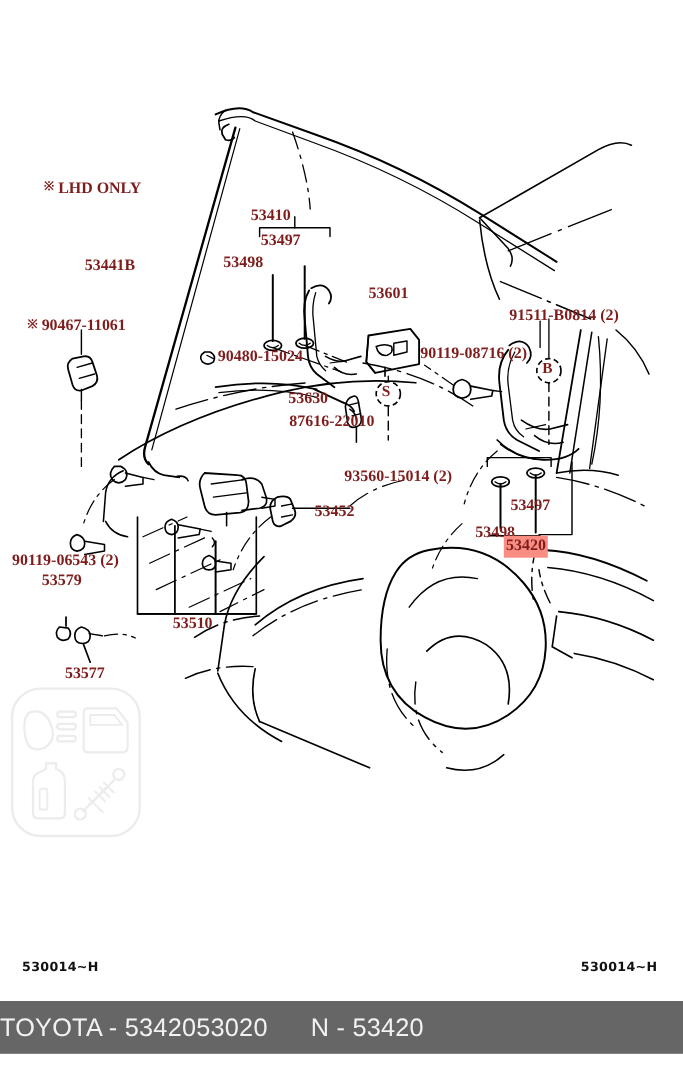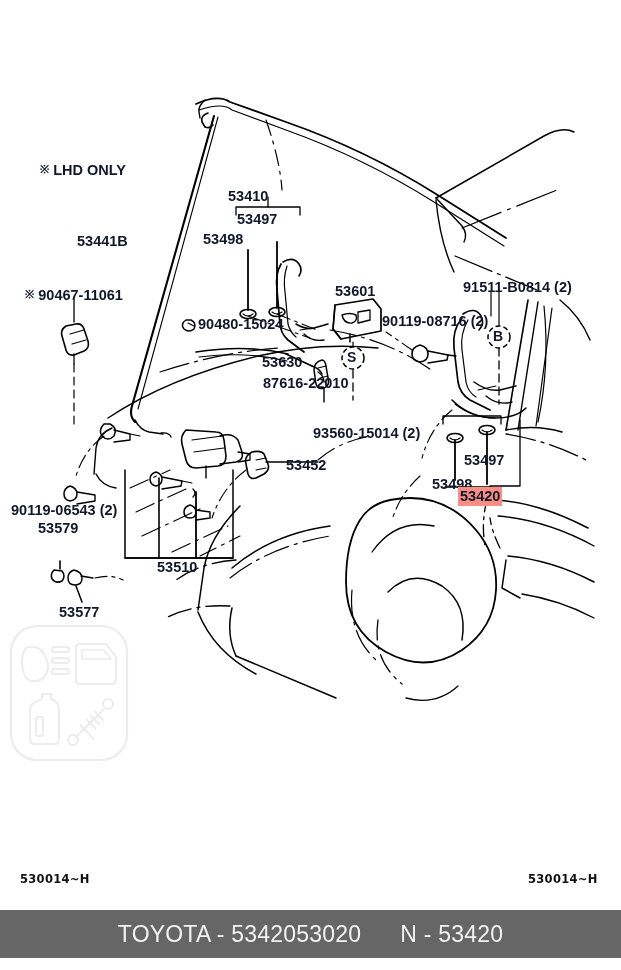--- a/index.html
+++ b/index.html
@@ -12,32 +12,32 @@
   #watermark{position:absolute;left:0;top:608px;width:621px;height:180px;pointer-events:none;z-index:3;}
   #wm-text{position:absolute;left:150px;top:22px;font-family:"Liberation Sans",sans-serif;
            font-size:128px;font-weight:700;letter-spacing:-2px;color:transparent;
            -webkit-text-stroke:2px #e6e6e6;white-space:nowrap;line-height:1;}
   #wm-logo{position:absolute;left:8px;top:12px;width:122px;height:152px;}
 
   
   #art{position:absolute;left:0;top:0;width:621px;height:910px;z-index:2;}
 
   
-  .lb{position:absolute;z-index:4;color:#0f172a;font-weight:700;white-space:nowrap;
-      font-family:Liberation Sans, sans-serif;font-size:14.5px;letter-spacing:0px;}
+  .lb{position:absolute;z-index:4;color:#7f1d1d;font-weight:700;white-space:nowrap;
+      font-family:Liberation Serif, serif;font-size:14.5px;letter-spacing:0px;}
   .hl{background:#f98d83;padding:1px 2px 2px 2px;}
   .star{font-size:11px;vertical-align:2px;}
 
   
   .fcode{position:absolute;z-index:4;font-family:"DejaVu Sans","Liberation Sans",sans-serif;
          font-size:11.5px;font-weight:700;color:#111;letter-spacing:.3px;white-space:nowrap;}
 
   
   #bottombar{position:absolute;left:0;top:910px;width:621px;height:48px;background:#666666;
-             display:flex;align-items:center;justify-content:center;z-index:6;}
+             display:flex;align-items:center;justify-content:flex-start;z-index:6;}
   #bottombar .bartext{font-family:"Liberation Sans",sans-serif;font-size:23px;color:#f2f2f2;letter-spacing:.2px;}
   #bottombar .gap{display:inline-block;width:26px;}
 </style>
 </head>
 <body>
 
 <div id="sheet">
 
   <div id="watermark">
     <svg id="wm-logo" viewBox="0 0 122 152">
@@ -261,21 +261,21 @@
 
   <div class="lb" style="left:40px;top:161px;"><span class="star">※</span> <span>LHD ONLY</span></div>
 
   <div class="lb" style="left:228px;top:188px;">53410</div>
   <div class="lb" style="left:237px;top:211px;">53497</div>
   <div class="lb" style="left:203px;top:231px;">53498</div>
   <div class="lb" style="left:77px;top:233px;">53441B</div>
 
   <div class="lb" style="left:25px;top:286px;"><span class="star">※</span> <span>90467-11061</span></div>
 
-  <div class="lb" style="left:335px;top:259px;margin-top:24px;">53601</div>
+  <div class="lb" style="left:335px;top:259px;">53601</div>
   <div class="lb" style="left:463px;top:279px;">91511-B0814 (2)</div>
   <div class="lb" style="left:382px;top:313px;">90119-08716 (2)</div>
   <div class="lb" style="left:198px;top:316px;">90480-15024</div>
   <div class="lb" style="left:262px;top:354px;">53630</div>
   <div class="lb" style="left:263px;top:375px;">87616-22010</div>
   <div class="lb" style="left:313px;top:397px;margin-top:28px;">93560-15014 (2)</div>
   <div class="lb" style="left:286px;top:457px;">53452</div>
   <div class="lb" style="left:464px;top:452px;">53497</div>
   <div class="lb" style="left:432px;top:476px;">53498</div>
   <div class="lb hl" style="left:458px;top:487px;">53420</div>

